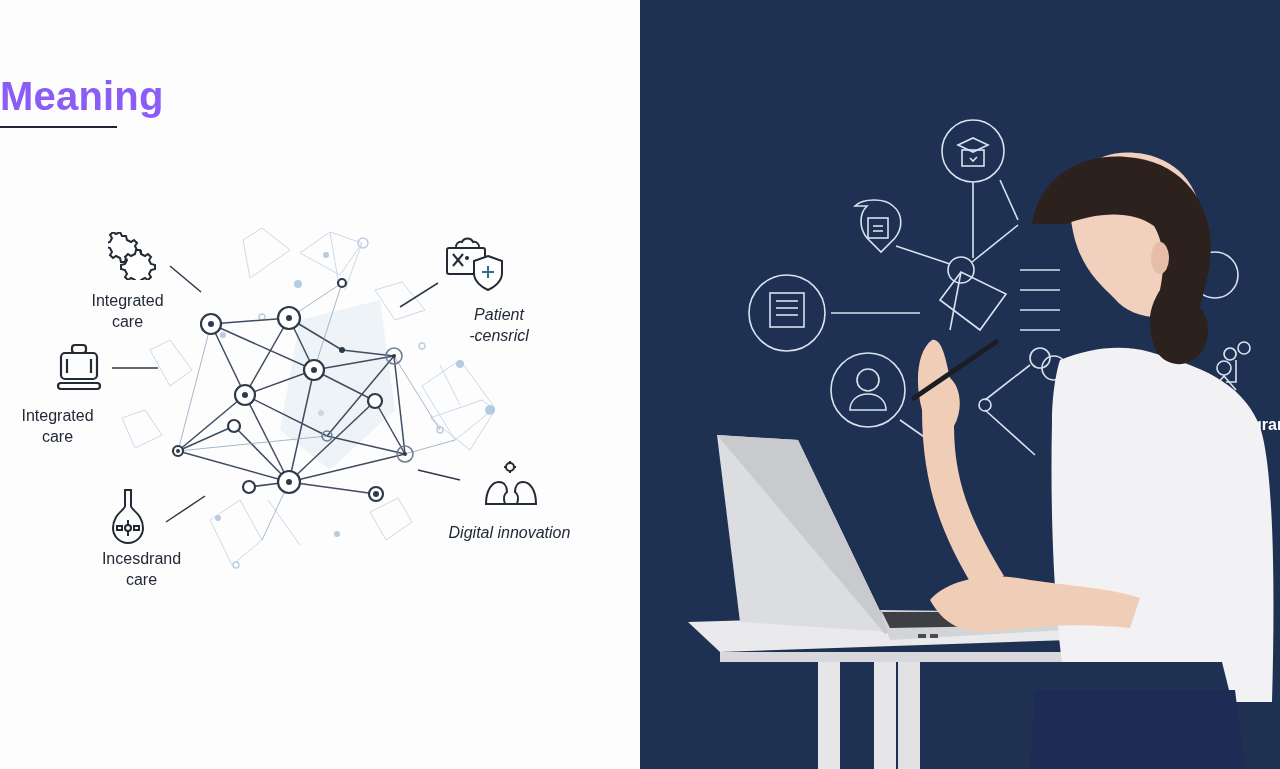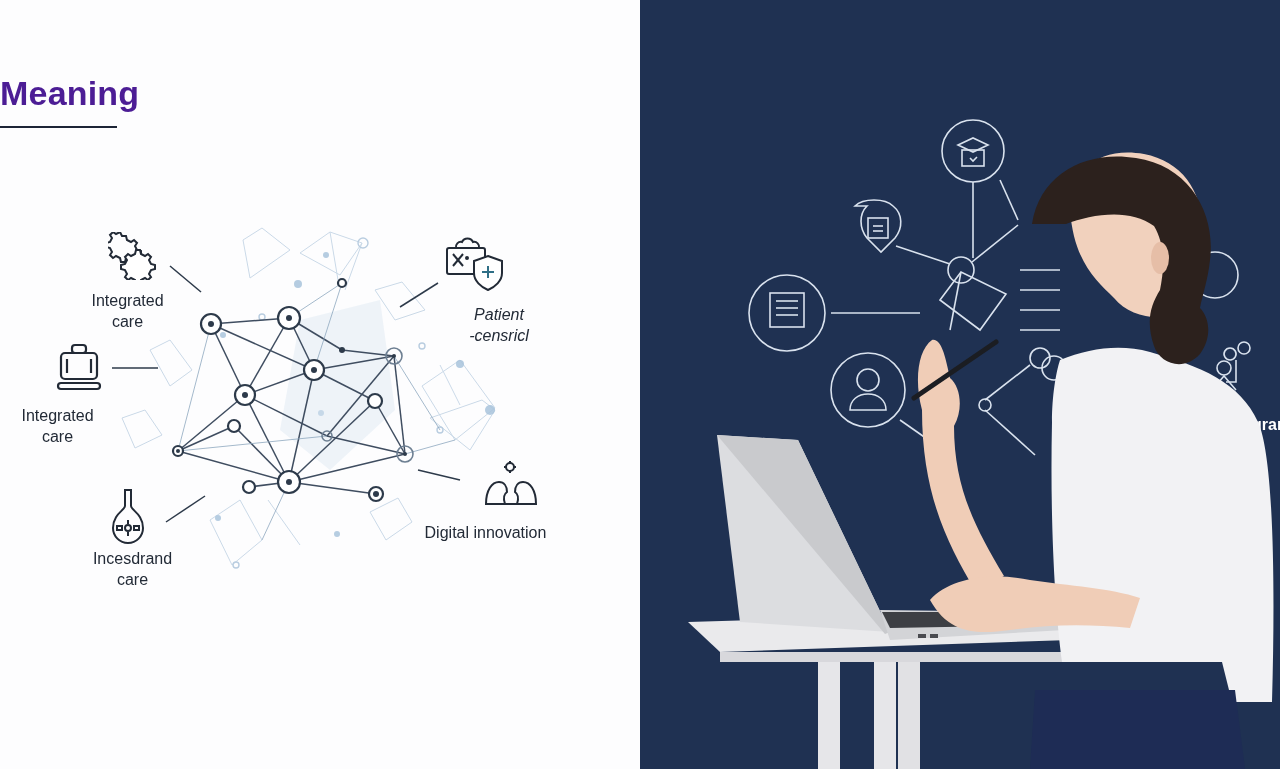--- a/index.html
+++ b/index.html
@@ -1,19 +1,19 @@
 <!DOCTYPE html>
 <html><head>
 <meta charset="utf-8">
 <style>
   html,body{margin:0;padding:0;}
   body{width:1280px;height:769px;overflow:hidden;position:relative;font-family:"Liberation Sans","DejaVu Sans",sans-serif;background:#fff;}
   .left{position:absolute;left:0;top:0;width:640px;height:769px;background:#fdfdfe;overflow:hidden;}
   .right{position:absolute;left:640px;top:0;width:640px;height:769px;background:#1f3152;overflow:hidden;}
-  .title{position:absolute;left:0;top:74px;font-size:34px;font-weight:700;color:#4c1d95;letter-spacing:0.2px;}
+  .title{position:absolute;left:0;top:74px;font-size:40px;font-weight:700;color:#8b5cf6;letter-spacing:0.2px;}
   .title-underline{position:absolute;left:0;top:126px;width:117px;height:2px;background:#1d2536;}
   .label{position:absolute;font-size:16px;color:#222a36;text-align:center;line-height:21px;}
   .icon{position:absolute;}
   svg{display:block;}
 </style>
 </head>
 <body>
 
 <div class="left">
   <div class="title">Meaning</div>
@@ -162,21 +162,21 @@
   <div class="icon" style="left:108px;top:488px;">
     <svg width="40" height="58" viewBox="0 0 40 58" fill="none" stroke="#222a36" stroke-width="2">
       <path d="M17 2 h6 v16 c0 4 12 8 12 22 a15 15 0 0 1 -30 0 c0 -14 12 -18 12 -22 z"></path>
       <circle cx="20" cy="40" r="3"></circle>
       <line x1="20" y1="32" x2="20" y2="36"></line>
       <line x1="20" y1="44" x2="20" y2="48"></line>
       <rect x="9" y="38" width="5" height="4"></rect>
       <rect x="26" y="38" width="5" height="4"></rect>
     </svg>
   </div>
-  <div class="label" style="left:80px;top:548px;width:105px;">
+  <div class="label" style="left:89px;top:548px;width:105px;">
     <div>Incesdrand</div>
     <div>care</div>
   </div>
 
   <div class="icon" style="left:444px;top:234px;">
     <svg width="62" height="58" viewBox="0 0 62 58" fill="none" stroke="#222a36" stroke-width="2">
       <path d="M12 14 a5 5 0 0 1 6 -6 a6 6 0 0 1 11 0 a5 5 0 0 1 6 6"></path>
       <rect x="3" y="14" width="38" height="26" rx="2"></rect>
       <line x1="9" y1="20" x2="19" y2="32"></line>
       <line x1="19" y1="20" x2="9" y2="32"></line>
@@ -193,21 +193,21 @@
 
   <div class="icon" style="left:483px;top:460px;">
     <svg width="56" height="48" viewBox="0 0 56 48" fill="none" stroke="#222a36" stroke-width="2">
       <circle cx="27" cy="7" r="4"></circle>
       <path d="M27 1 v2 M27 11 v2 M21 7 h2 M31 7 h2"></path>
       <path d="M3 44 c0 -14 6 -22 13 -22 c5 0 8 4 8 10 c-3 2 -4 6 -2 12 z"></path>
       <path d="M53 44 c0 -14 -6 -22 -13 -22 c-5 0 -8 4 -8 10 c3 2 4 6 2 12 z"></path>
       <line x1="3" y1="44" x2="53" y2="44"></line>
     </svg>
   </div>
-  <div class="label" style="left:408px;top:522px;width:155px;">
+  <div class="label" style="left:432px;top:522px;width:155px;font-style:italic;">
     <div>Digital innovation</div>
   </div>
 </div>
 
 <div class="right">
   <svg width="640" height="769" viewBox="0 0 640 769">
 
     <g stroke="#d9e2ee" stroke-width="1.6" fill="none">
       <circle cx="333" cy="151" r="31"></circle>
       <path d="M318 145 l15 -7 l15 7 l-15 7 z"></path>

